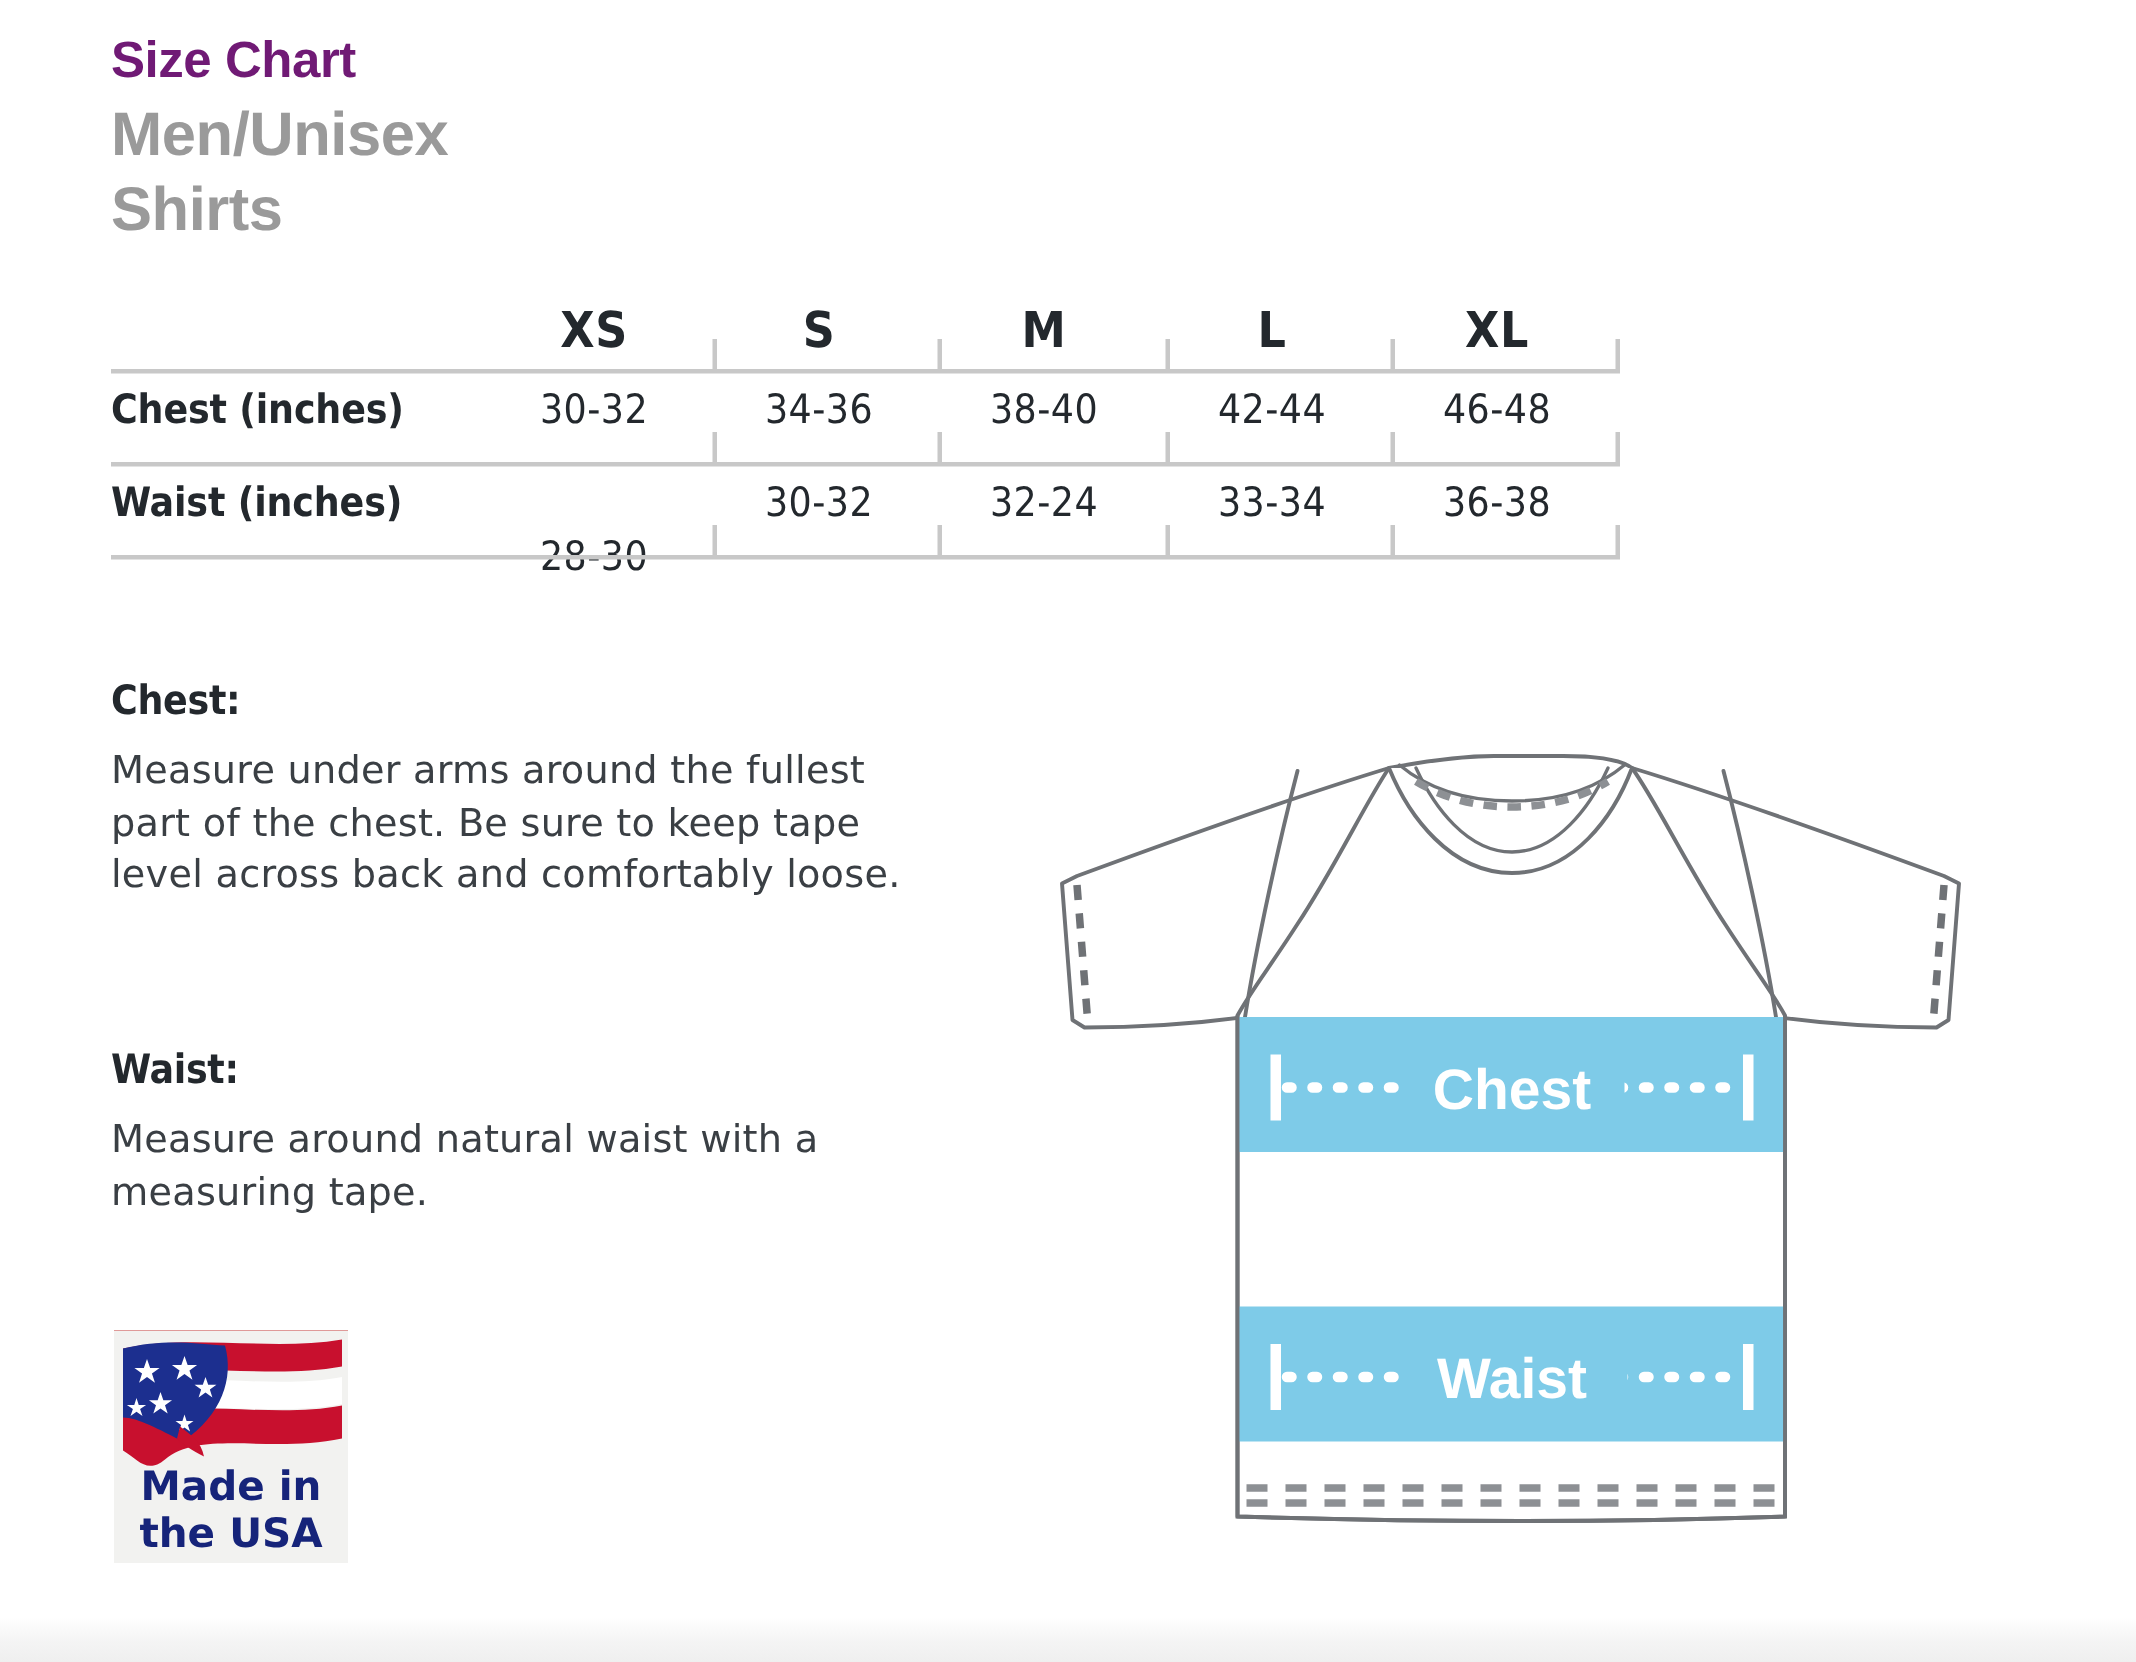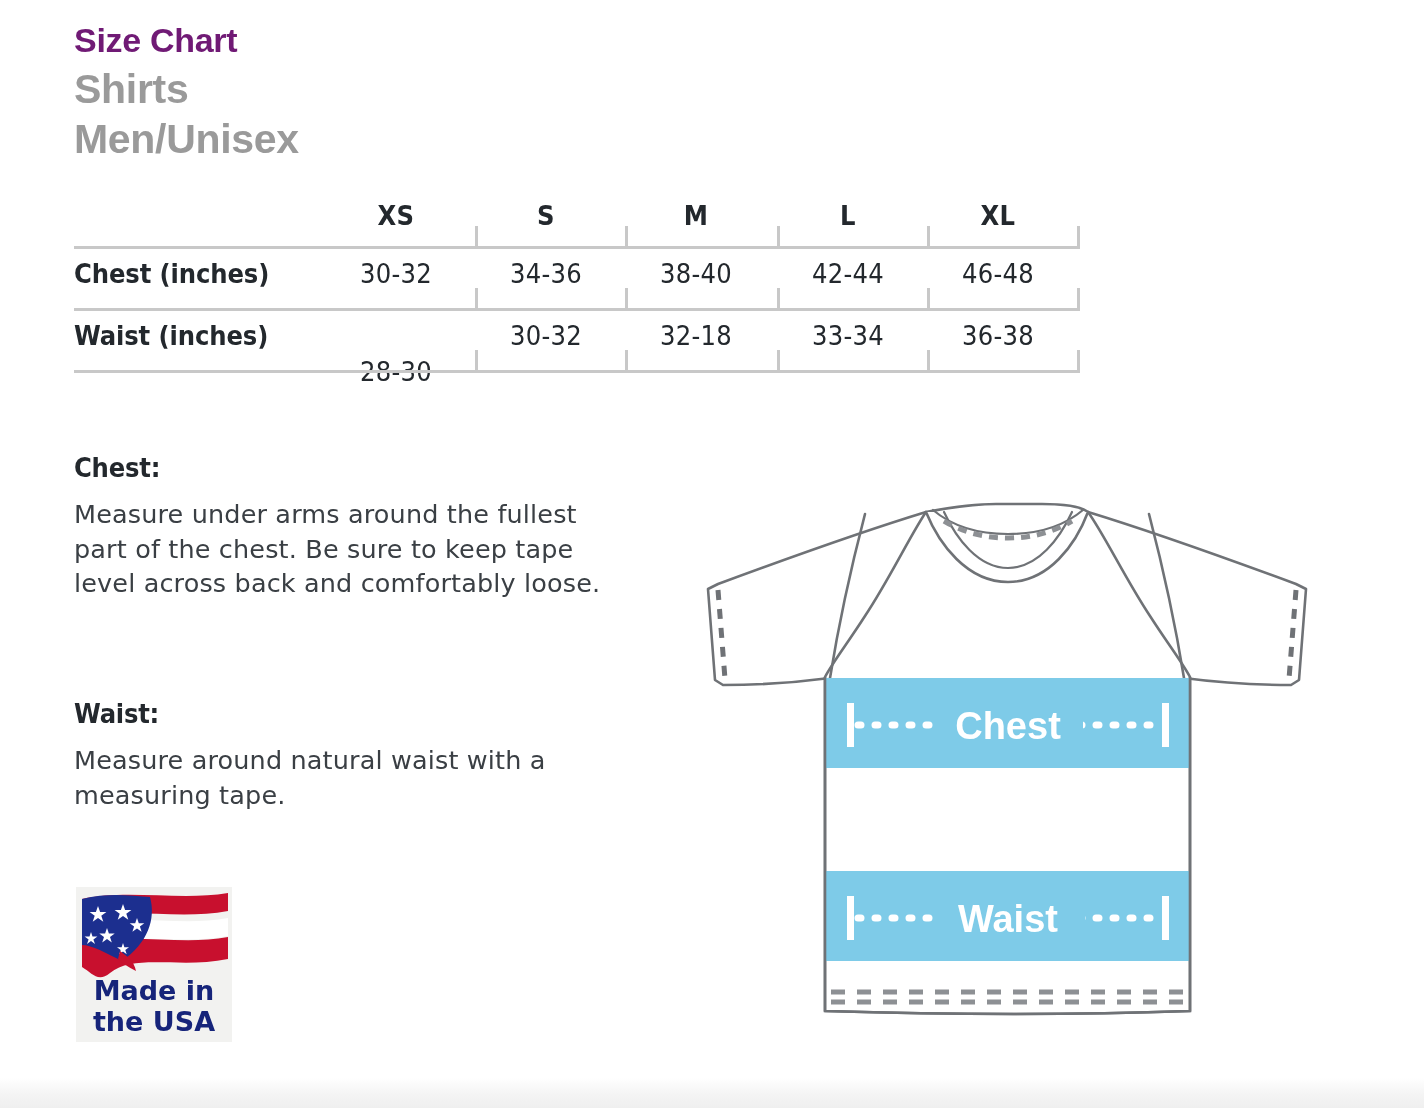--- a/index.html
+++ b/index.html
@@ -65,21 +65,21 @@
     width: 1006px;
   }
   .st-cell {
     position: absolute;
     text-align: center;
     font-family: "DejaVu Sans Condensed", "Liberation Sans Narrow", "Liberation Sans", sans-serif;
     color: #23282d;
     white-space: nowrap;
   }
   .st-head {
-    font-size: 27px;
+    font-size: 33px;
     font-weight: bold;
     letter-spacing: 0.4px;
   }
   .st-label {
     font-size: 27px;
     font-weight: bold;
     text-align: left;
     letter-spacing: -0.1px;
   }
   .st-val {
@@ -156,22 +156,22 @@
     background: linear-gradient(to bottom, #ffffff 0%, #f4f4f4 55%, #efefef 100%);
   }
 </style>
 </head>
 <body>
 
 <div id="page">
 
   <div class="title-block">
     <div class="title-main">Size Chart</div>
+    <div class="title-sub">Men/Unisex</div>
     <div class="title-sub">Shirts</div>
-    <div class="title-sub">Men/Unisex</div>
   </div>
 
   <div class="size-table">
 
     <div class="st-row" style="top:0px;height:46px;">
       <div class="st-cell st-head" style="left:262px;width:120px;top:4px;">XS</div>
       <div class="st-cell st-head" style="left:412px;width:120px;top:4px;">S</div>
       <div class="st-cell st-head" style="left:562px;width:120px;top:4px;">M</div>
       <div class="st-cell st-head" style="left:714px;width:120px;top:4px;">L</div>
       <div class="st-cell st-head" style="left:864px;width:120px;top:4px;">XL</div>
@@ -197,21 +197,21 @@
     <div class="tick" style="left:551px;top:92px;"></div>
     <div class="tick" style="left:703px;top:92px;"></div>
     <div class="tick" style="left:853px;top:92px;"></div>
     <div class="tick" style="left:1003px;top:92px;"></div>
     <div class="hline" style="top:112px;"></div>
 
     <div class="st-row" style="top:118px;height:56px;">
       <div class="st-cell st-label" style="left:0px;width:250px;top:6px;">Waist (inches)</div>
       <div class="st-cell st-val" style="left:262px;width:120px;top:6px;margin-top:36px;">28-30</div>
       <div class="st-cell st-val" style="left:412px;width:120px;top:6px;">30-32</div>
-      <div class="st-cell st-val" style="left:562px;width:120px;top:6px;">32-18</div>
+      <div class="st-cell st-val" style="left:562px;width:120px;top:6px;">32-24</div>
       <div class="st-cell st-val" style="left:714px;width:120px;top:6px;">33-34</div>
       <div class="st-cell st-val" style="left:864px;width:120px;top:6px;text-align:center;">36-38</div>
     </div>
 
     <div class="tick" style="left:401px;top:154px;"></div>
     <div class="tick" style="left:551px;top:154px;"></div>
     <div class="tick" style="left:703px;top:154px;"></div>
     <div class="tick" style="left:853px;top:154px;"></div>
     <div class="tick" style="left:1003px;top:154px;"></div>
     <div class="hline" style="top:174px;"></div>

